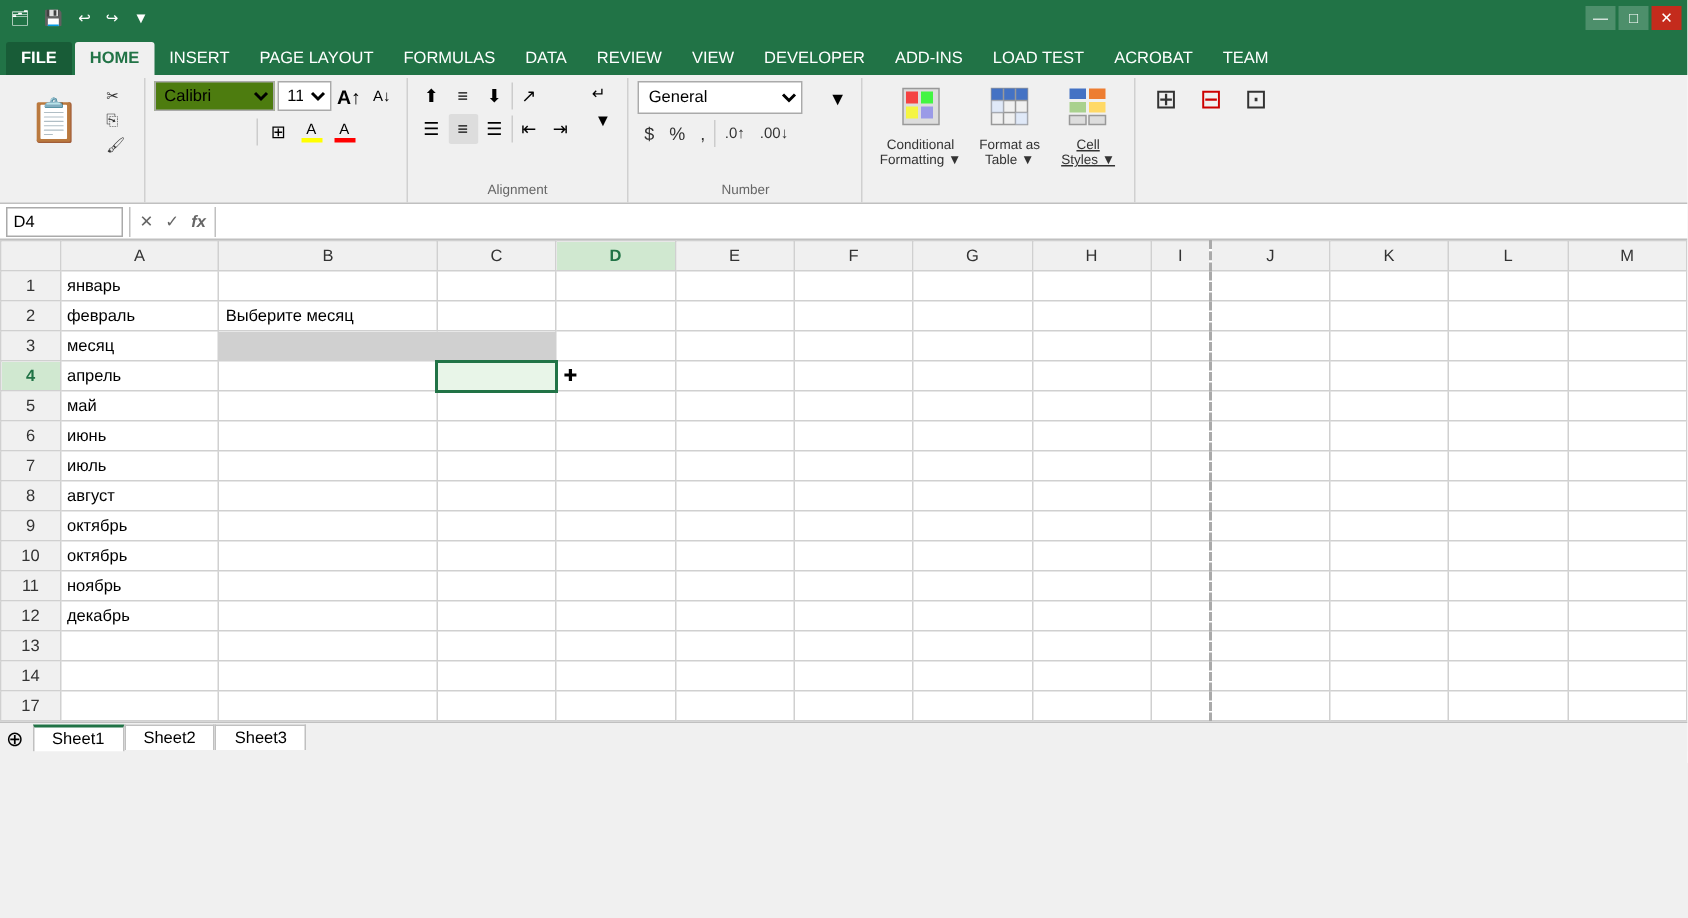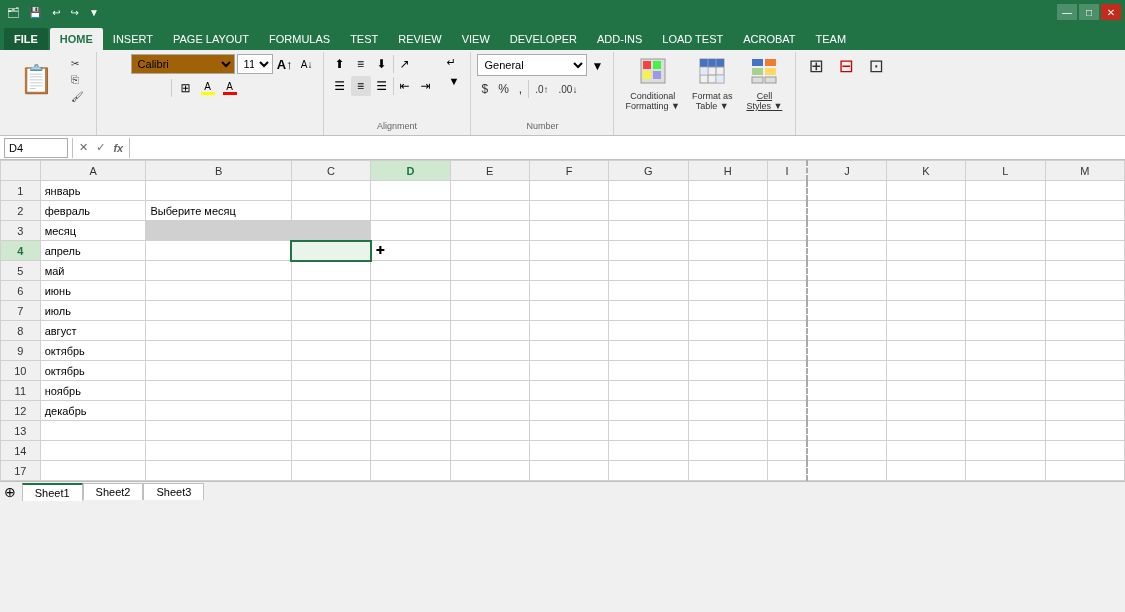--- a/index.html
+++ b/index.html
@@ -151,24 +151,23 @@
     .font-row {
       display: flex;
       align-items: center;
       gap: 2px;
       margin-bottom: 2px;
     }
     .font-select {
       font-size: 11px;
       height: 20px;
       border: 1px solid #aaa;
-      background: #a16207;
+      background: #4d7c0f;
       padding: 0 2px;
-      width: 104px;
-      margin-left: 28px;
+      width: 80px;
     }
     .size-select {
       font-size: 11px;
       height: 20px;
       border: 1px solid #aaa;
       background: white;
       padding: 0 2px;
       width: 36px;
     }
     .font-row2 {
@@ -263,21 +262,21 @@
     .formula-bar {
       display: flex;
       align-items: center;
       background: white;
       border-bottom: 1px solid #c0c0c0;
       height: 24px;
       padding: 0 4px;
       gap: 4px;
     }
     .name-box {
-      width: 64px;
+      width: 78px;
       border: 1px solid #aaa;
       font-size: 11px;
       padding: 1px 4px;
       height: 20px;
     }
     .formula-icon {
       font-size: 11px;
       color: #666;
       cursor: pointer;
       padding: 2px;
@@ -392,21 +391,21 @@
     <button class="win-btn" style="background:#c42b1c;">✕</button>
   </div>
 </div>
 
 <div class="ribbon-tabs">
   <div class="ribbon-tab file">FILE</div>
   <div class="ribbon-tab active">HOME</div>
   <div class="ribbon-tab">INSERT</div>
   <div class="ribbon-tab">PAGE LAYOUT</div>
   <div class="ribbon-tab">FORMULAS</div>
-  <div class="ribbon-tab">TEST</div>
+  <div class="ribbon-tab">DATA</div>
   <div class="ribbon-tab">REVIEW</div>
   <div class="ribbon-tab">VIEW</div>
   <div class="ribbon-tab">DEVELOPER</div>
   <div class="ribbon-tab">ADD-INS</div>
   <div class="ribbon-tab">LOAD TEST</div>
   <div class="ribbon-tab">ACROBAT</div>
   <div class="ribbon-tab">TEAM</div>
 </div>
 
 <div class="ribbon">
@@ -487,21 +486,21 @@
           <span></span>
           <span>▼</span>
         </div>
       </div>
     </div>
     <div class="ribbon-group-label">Alignment</div>
   </div>
 
   <div class="ribbon-group">
     <div class="ribbon-group-content" style="flex-direction:column; align-items:flex-start;">
-      <div style="display:flex; align-items:flex-end; gap:0; margin-bottom:2px;">
+      <div style="display:flex; align-items:flex-end; gap:13px; margin-bottom:2px;">
         <select class="number-select">
           <option>General</option>
         </select>
         <button class="fmt-btn">▼</button>
       </div>
       <div class="number-row">
         <button class="ribbon-btn-small" style="font-size:12px;">$</button>
         <button class="ribbon-btn-small" style="font-size:12px;">%</button>
         <button class="ribbon-btn-small" style="font-size:12px;">,</button>
         <div style="width:1px;height:18px;background:#ccc;"></div>

